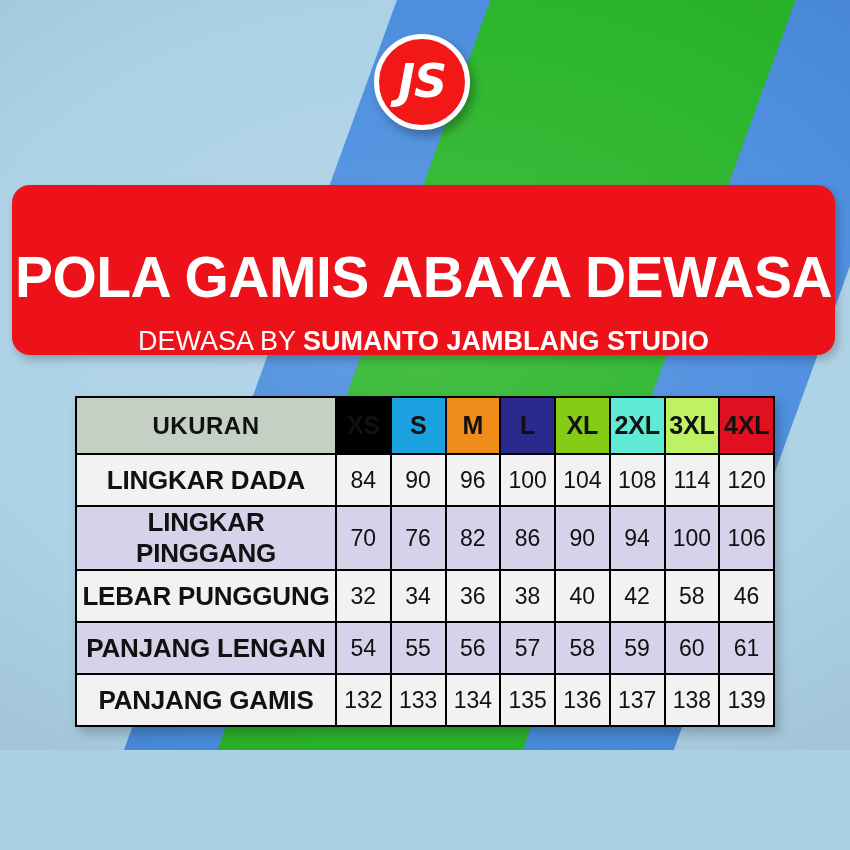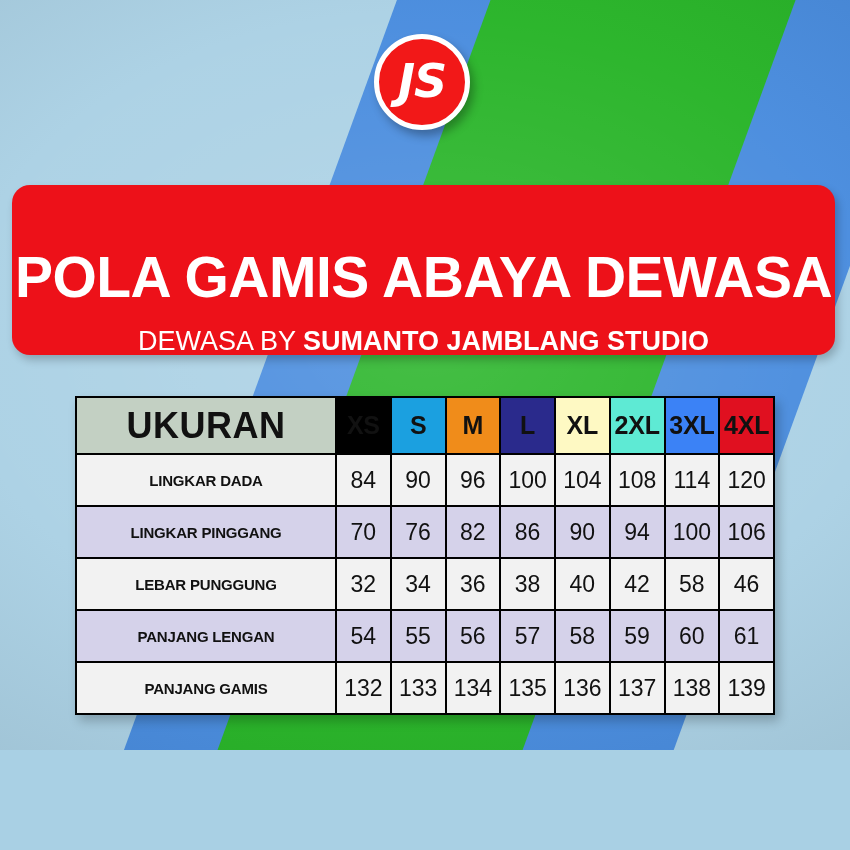--- a/index.html
+++ b/index.html
@@ -136,36 +136,36 @@
     text-align: center;
     font-family: "Liberation Sans", sans-serif;
     color: #111111;
     padding: 0;
   }
 
   
   tr.head-row td { height: 55px; font-weight: bold; }
   td.ukuran-cell {
     background: #c3d0c3;
-    font-size: 36px;
+    font-size: 24px;
     letter-spacing: 0.5px;
     color: #111111;
   }
   td.size-cell {
     font-size: 25px;
     color: #ffffff;
     letter-spacing: -0.2px;
   }
 
   
   tr.data-row td { height: 50px; }
   td.label-cell {
     text-align: left;
     padding-left: 13px;
-    font-size: 15px;
+    font-size: 26px;
     font-weight: bold;
     letter-spacing: -0.2px;
   }
   td.value-cell {
     font-size: 23px;
     font-weight: normal;
   }
   tr.row-odd  td { background: #f2f2f2; }
   tr.row-even td { background: #d5d2ea; }
 </style>
@@ -194,23 +194,23 @@
 
   <div class="table-wrap">
     <table class="size-table">
       <tbody>
           <tr class="head-row">
             <td class="ukuran-cell" style="width: 258px;">UKURAN</td>
             <td class="size-cell" style="background: rgb(0, 0, 0);">XS</td>
             <td class="size-cell" style="background: rgb(27, 160, 224);">S</td>
             <td class="size-cell" style="background: rgb(240, 140, 26);">M</td>
             <td class="size-cell" style="background: rgb(42, 42, 140);">L</td>
-            <td class="size-cell" style="background: #fef9c3; margin-left: 8px;">XL</td>
+            <td class="size-cell" style="background: #84cc16; margin-left: 8px;">XL</td>
             <td class="size-cell" style="background: #5eead4;">2XL</td>
-            <td class="size-cell" style="background: #3b82f6;">3XL</td>
+            <td class="size-cell" style="background: #bef264;">3XL</td>
             <td class="size-cell" style="background: rgb(224, 16, 32);">4XL</td>
           </tr>
           <tr class="data-row row-odd">
             <td class="label-cell">LINGKAR DADA</td>
             <td class="value-cell">84</td>
             <td class="value-cell">90</td>
             <td class="value-cell">96</td>
             <td class="value-cell">100</td>
             <td class="value-cell">104</td>
             <td class="value-cell">108</td>

